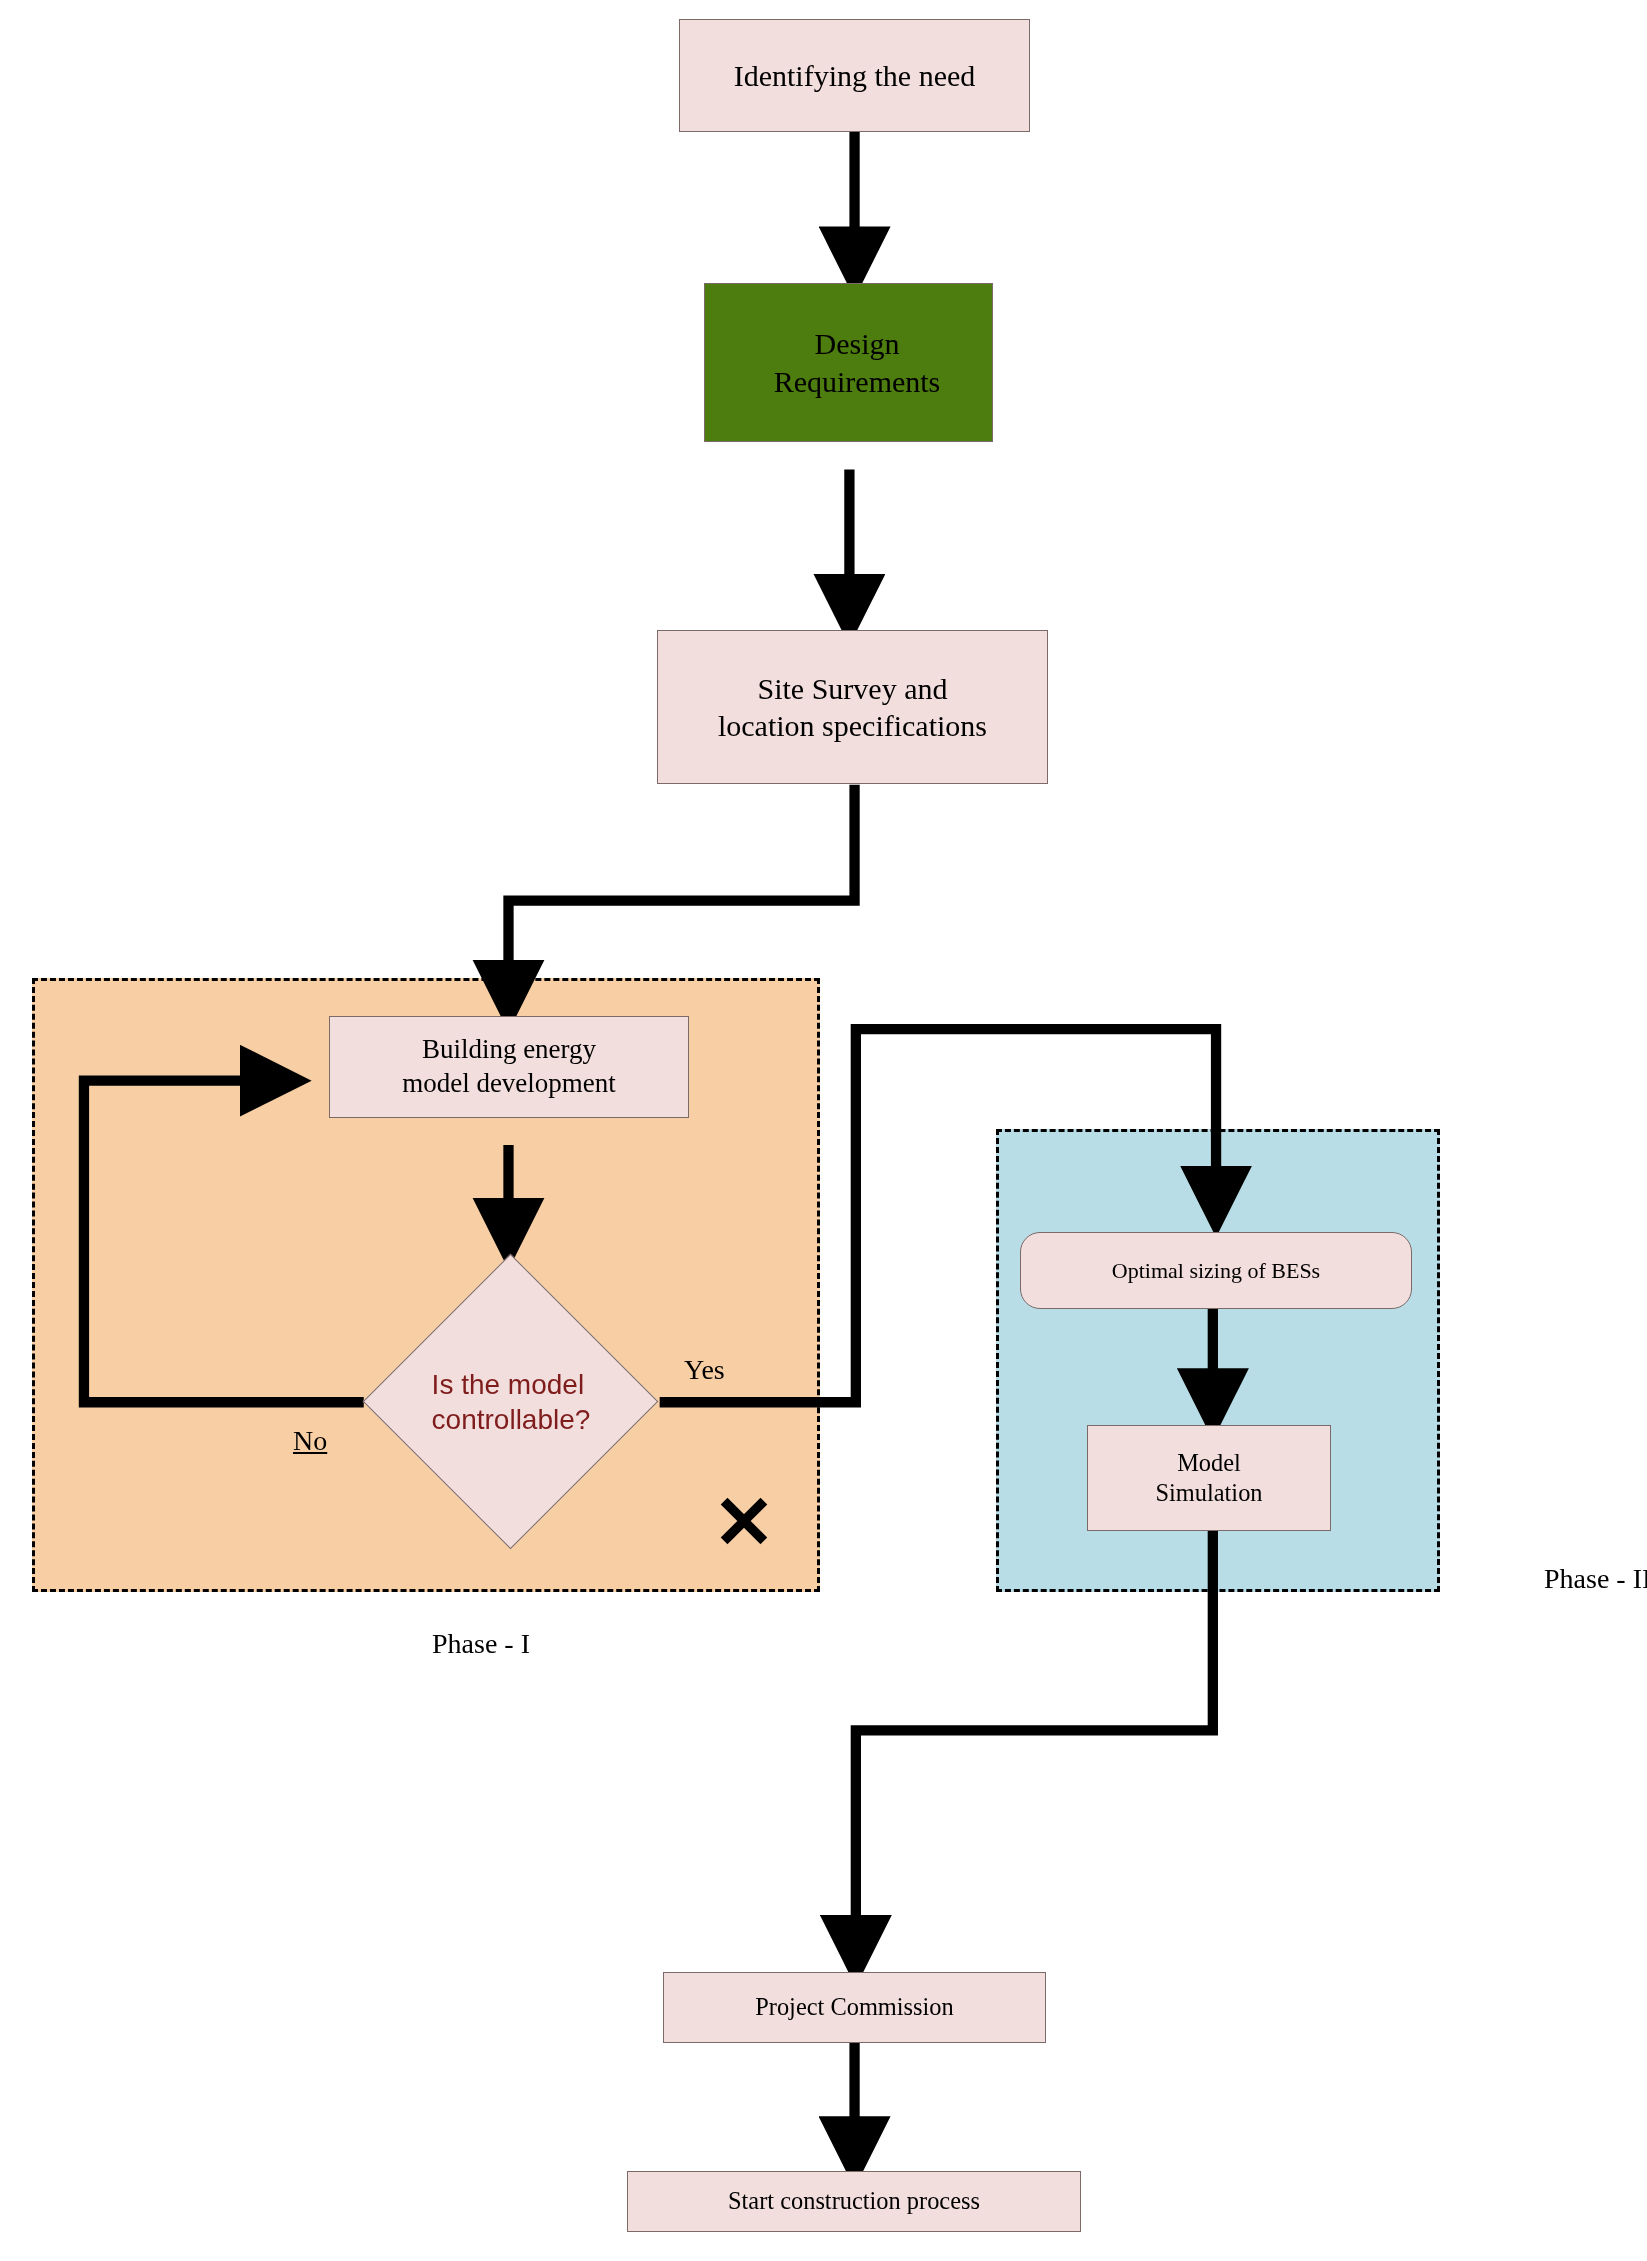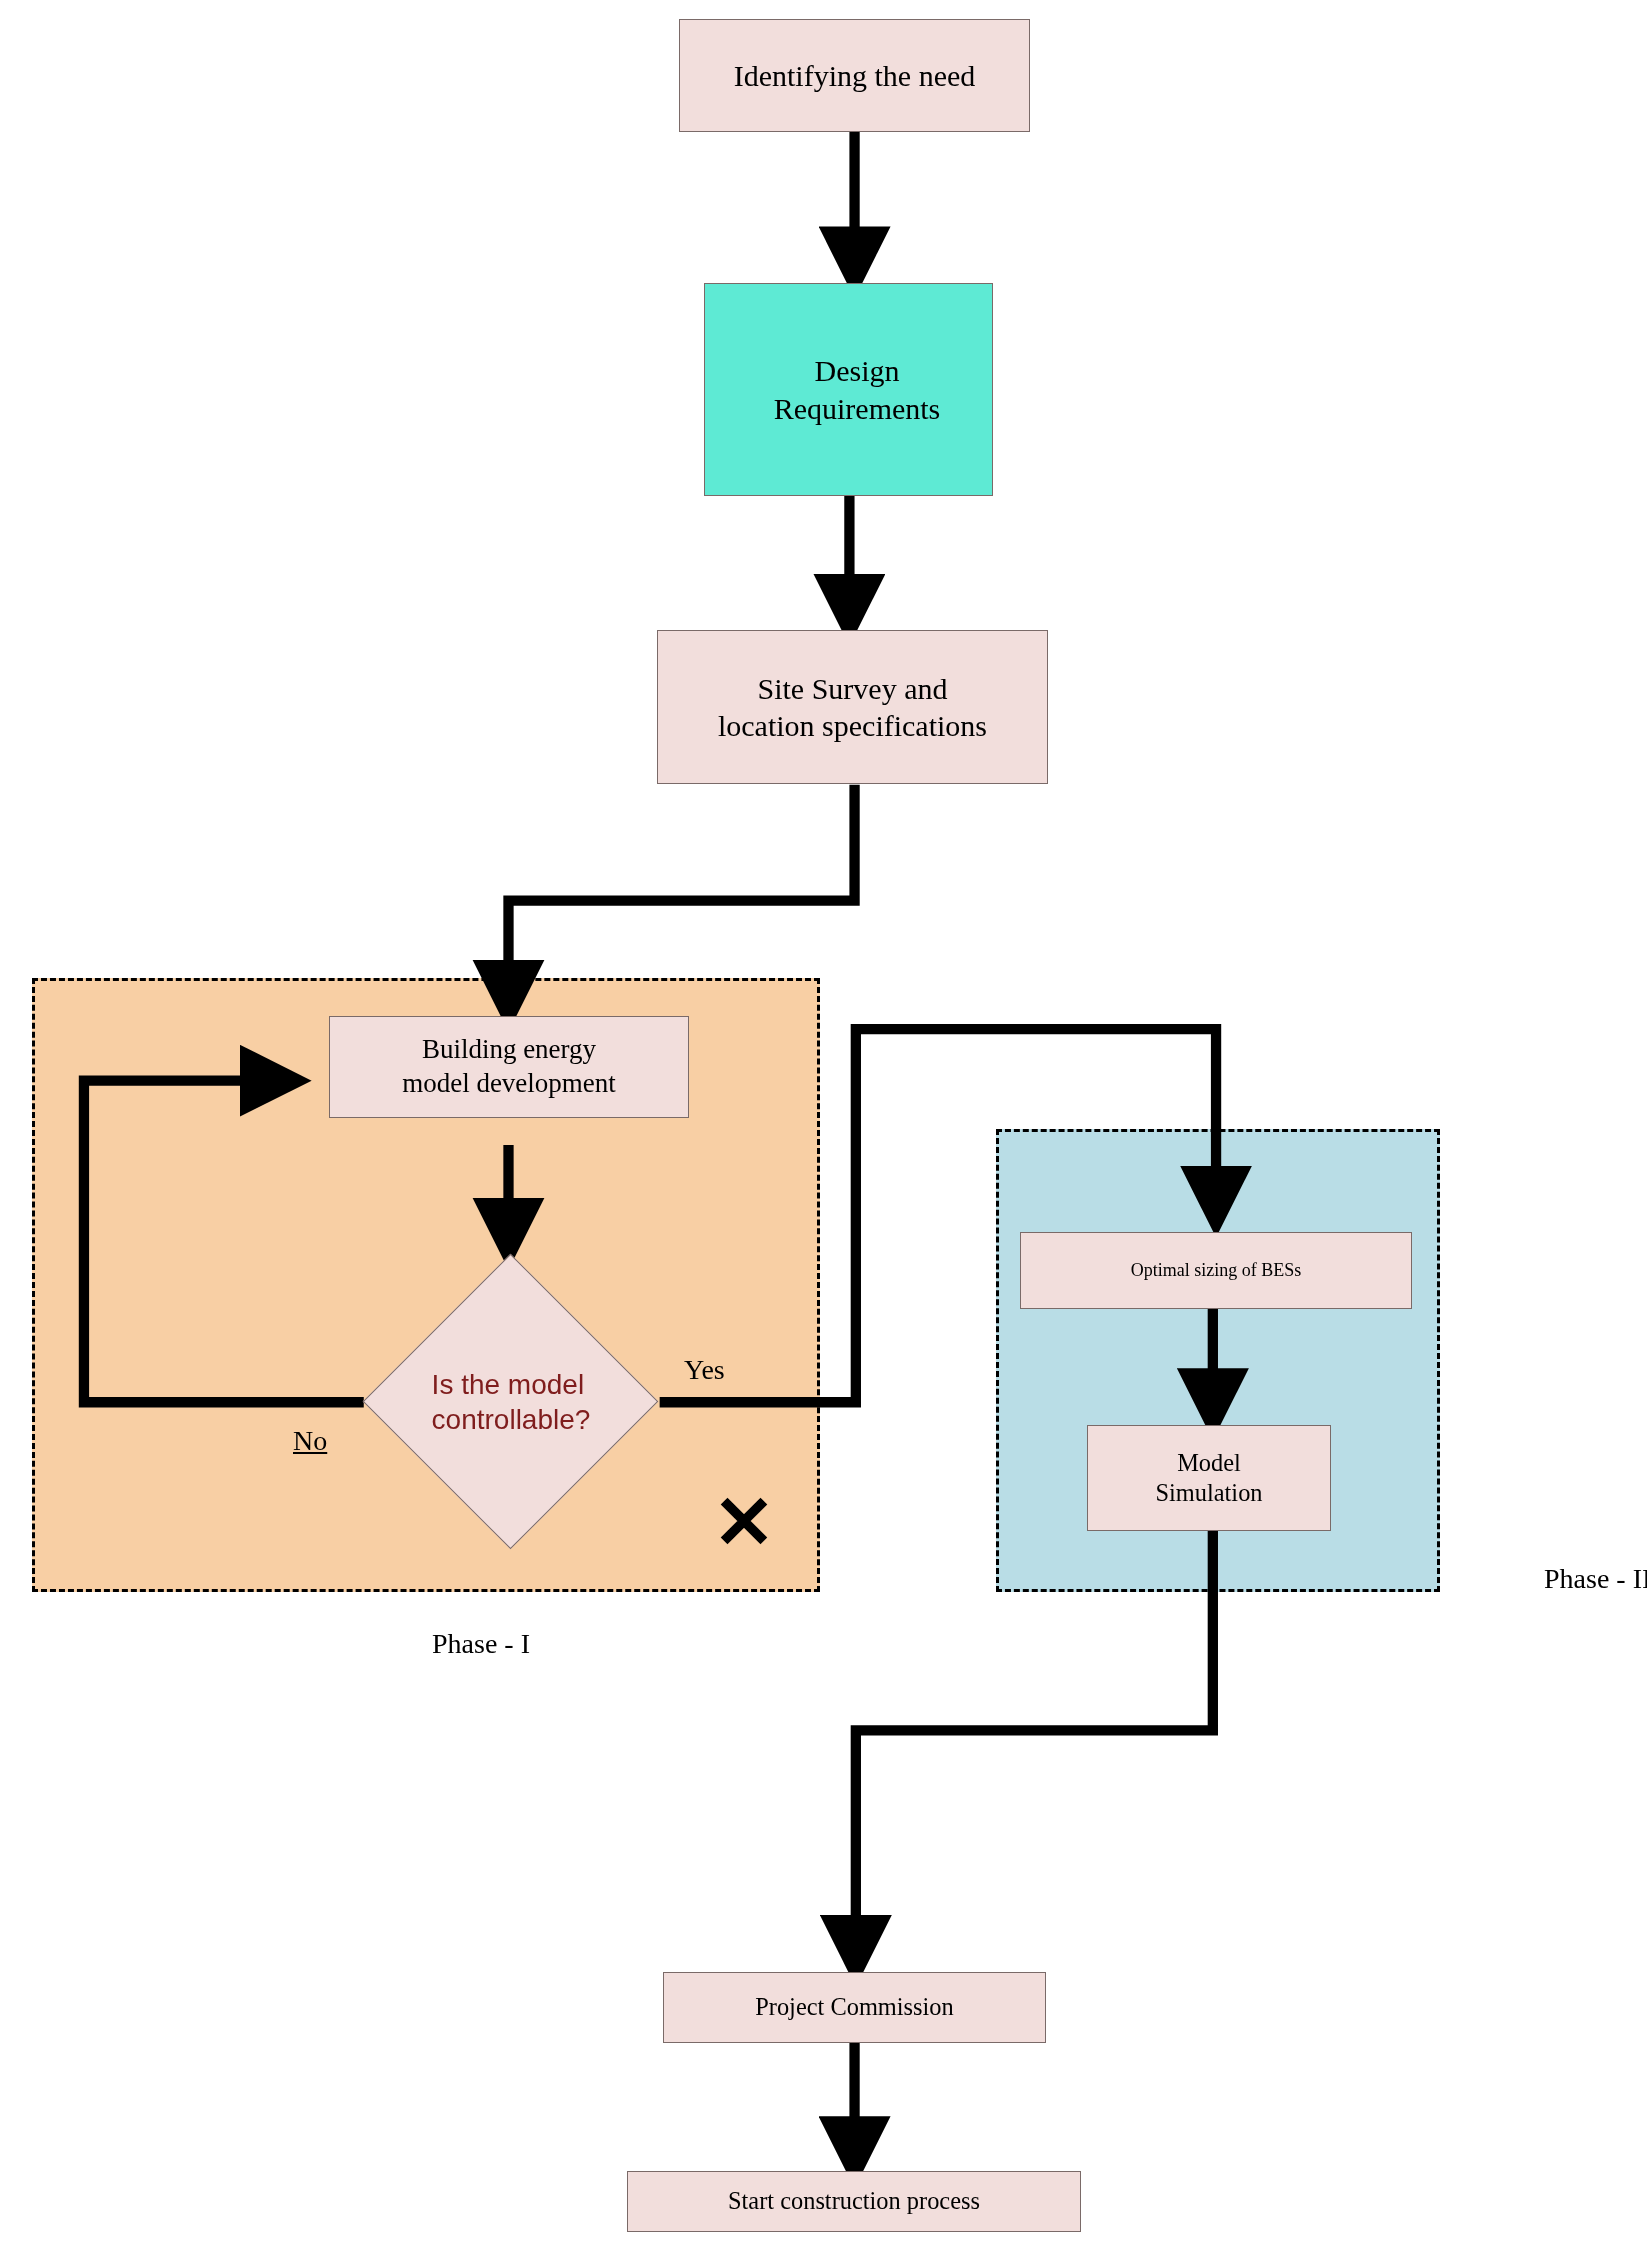--- a/index.html
+++ b/index.html
@@ -115,27 +115,27 @@
 
       <path d="M1885,2035 L1885,2175" marker-end="url(#arrowhead)"></path>
 
       <path d="M1885,2380 L1885,2690 L1330,2690 L1330,3025" marker-end="url(#arrowhead)"></path>
 
       <path d="M1328,3175 L1328,3338" marker-end="url(#arrowhead)"></path>
     </g>
   </svg>
 
   <div class="node" id="node-identify" style="left: 679px; top: 19.3px; width: 351px; height: 113px; font-size: 30px; background: rgb(242, 222, 220); border-color: rgb(122, 106, 104);">Identifying the need</div>
-  <div class="node" id="node-design" style="left: 704px; top: 283px; width: 289px; height: 213px; font-size: 30px; background: #5eead4; border-color: rgb(122, 106, 104); padding-left: 17px;">Design
+  <div class="node" id="node-design" style="left: 704px; top: 283px; width: 289px; height: 159px; font-size: 30px; background: #4d7c0f; border-color: rgb(122, 106, 104); padding-left: 17px;">Design
 Requirements</div>
   <div class="node" id="node-survey" style="left: 657px; top: 630px; width: 391px; height: 154px; font-size: 30px; background: rgb(242, 222, 220); border-color: rgb(122, 106, 104);">Site Survey and
 location specifications</div>
   <div class="node" id="node-bem" style="left: 329px; top: 1016px; width: 360px; height: 102px; font-size: 27px; background: rgb(242, 222, 220); border-color: rgb(122, 106, 104);">Building energy
 model development</div>
-  <div class="node" id="node-sizing" style="left: 1020px; top: 1232px; width: 392px; height: 77px; font-size: 18px; background: rgb(242, 222, 220); border-color: rgb(122, 106, 104);">Optimal sizing of BESs</div>
+  <div class="node" id="node-sizing" style="left: 1020px; top: 1232px; width: 392px; height: 77px; font-size: 22px; background: rgb(242, 222, 220); border-color: rgb(122, 106, 104); border-radius: 20px;">Optimal sizing of BESs</div>
   <div class="node" id="node-simulation" style="left: 1087px; top: 1425px; width: 244px; height: 106px; font-size: 24.4px; background: rgb(242, 222, 220); border-color: rgb(122, 106, 104);">Model
 Simulation</div>
   <div class="node" id="node-commission" style="left: 663px; top: 1972px; width: 383px; height: 71px; font-size: 24.4px; background: rgb(242, 222, 220); border-color: rgb(122, 106, 104);">Project Commission</div>
   <div class="node" id="node-construction" style="left: 627px; top: 2171px; width: 454px; height: 61px; font-size: 24.4px; background: rgb(242, 222, 220); border-color: rgb(122, 106, 104);">Start construction process</div>
 
   <div class="diamond-wrap" id="decision-wrap" style="left: 363px; top: 1254px; width: 296px; height: 296px;">
     <div class="diamond-shape" id="decision-shape" style="width: 209px; height: 209px; left: 43px; top: 43px; background: rgb(242, 222, 220); border-color: rgb(122, 106, 104);"></div>
     <div class="diamond-label" id="decision-label" style="font-size: 28px;">Is the model
 controllable?</div>
   </div>

